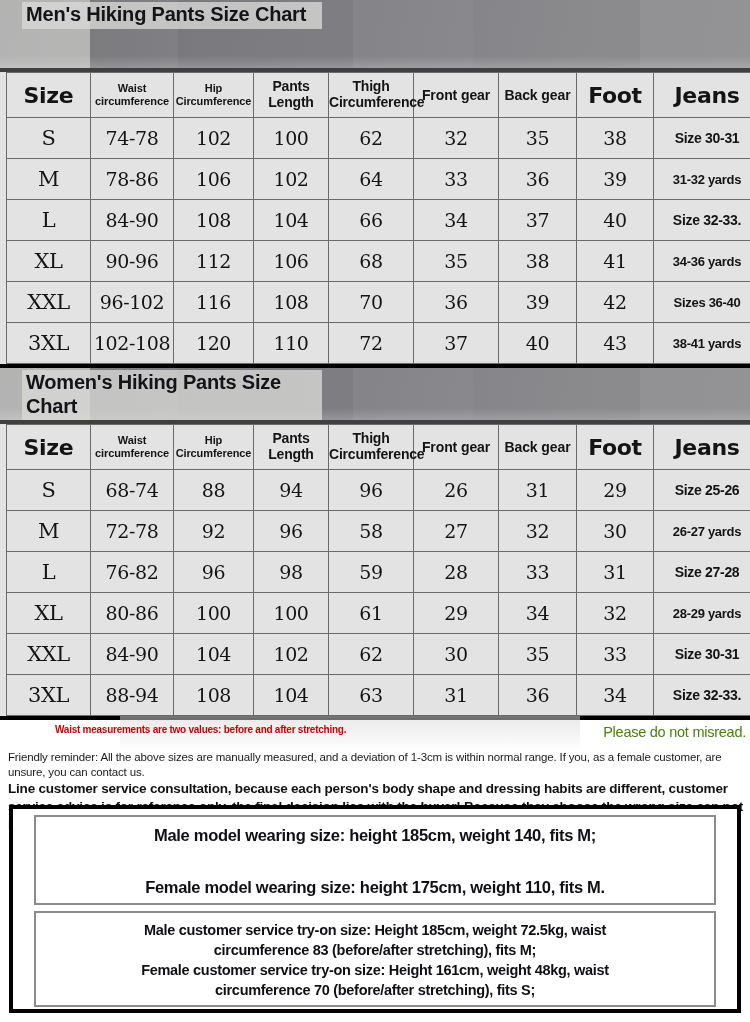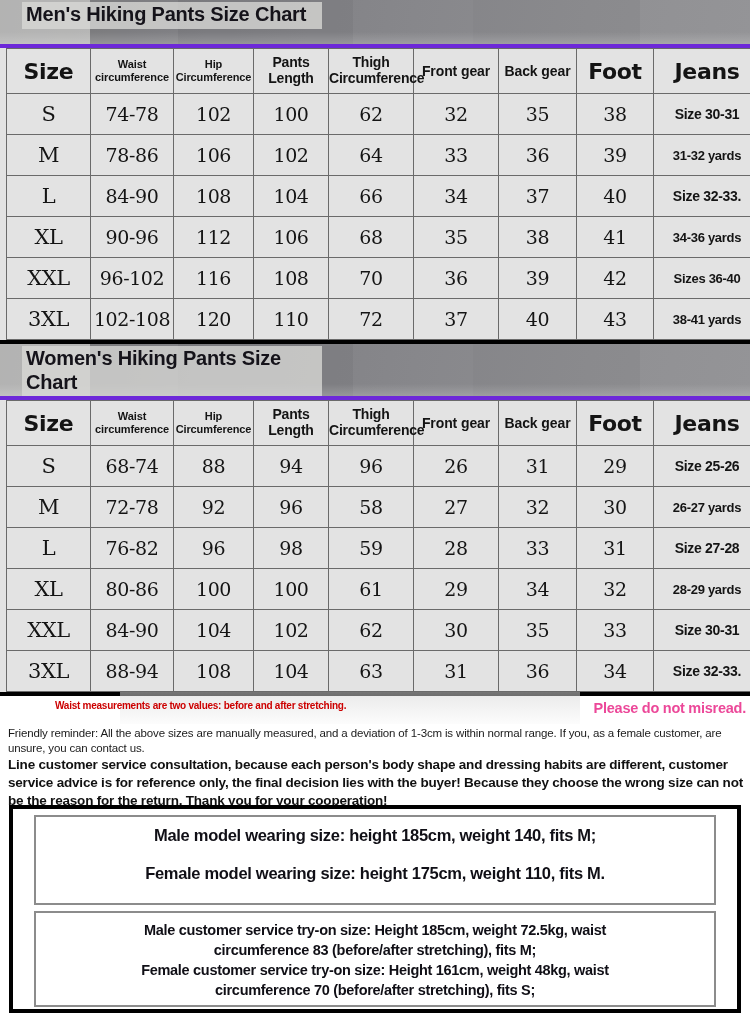--- a/index.html
+++ b/index.html
@@ -16,21 +16,21 @@
     position: relative;
   }
 
   
   .title-band {
     position: relative;
     width: 750px;
     background: linear-gradient(100deg, #6f6f72 0%, #7c7c80 28%, #848488 55%, #8a8a8d 78%, #8e8e91 100%);
     overflow: hidden;
   }
-  .title-band.men  { height: 44px; }
+  .title-band.men  { height: 68px; }
   .title-band.women{ height: 52px; }
 
   
   .band-pane {
     position: absolute;
     top: 0;
     bottom: 0;
     background: rgba(255,255,255,0.07);
     pointer-events: none;
   }
@@ -58,21 +58,21 @@
     color: #15131a;
     background: rgba(216,216,214,0.78);
     padding: 1px 6px 2px 4px;
     box-sizing: border-box;
   }
   .title-band.women .chart-title { top: 2px; }
 
   
   .size-table-wrap {
     width: 750px;
-    border-top: 4px solid #6d28d9;
+    border-top: 4px solid #404040;
     border-bottom: 4px solid #000;
     background: #e3e3e3;
     box-sizing: border-box;
   }
   table.size-table {
     border-collapse: collapse;
     width: 754px;           
     table-layout: fixed;
     background: #e3e3e3;
     margin-left: 6px;
@@ -165,22 +165,22 @@
     font-weight: bold;
     color: #cc0000;
     letter-spacing: -0.25px;
     white-space: nowrap;
   }
   .warn-side {
     position: absolute;
     right: 4px;
     top: 4px;
     font-size: 14.5px;
-    font-weight: bold;
-    color: #ec4899;
+    font-weight: normal;
+    color: #4d7c0f;
     letter-spacing: -0.25px;
     white-space: nowrap;
     text-align: right;
   }
 
   
   .notes {
     position: relative;
     width: 750px;
     padding: 2px 6px 0 8px;
@@ -229,21 +229,21 @@
     margin-top: 6px;
     padding: 7px 10px;
   }
   .model-line {
     font-size: 16.5px;
     font-weight: bold;
     letter-spacing: -0.3px;
     color: #100f16;
     line-height: 1.2;
   }
-  .model-line + .model-line { margin-top: 18px; }
+  .model-line + .model-line { margin-top: 32px; }
   .cs-line {
     font-size: 14.5px;
     font-weight: bold;
     letter-spacing: -0.3px;
     color: #100f16;
     line-height: 1.38;
   }
 </style>
 </head>
 <body>

